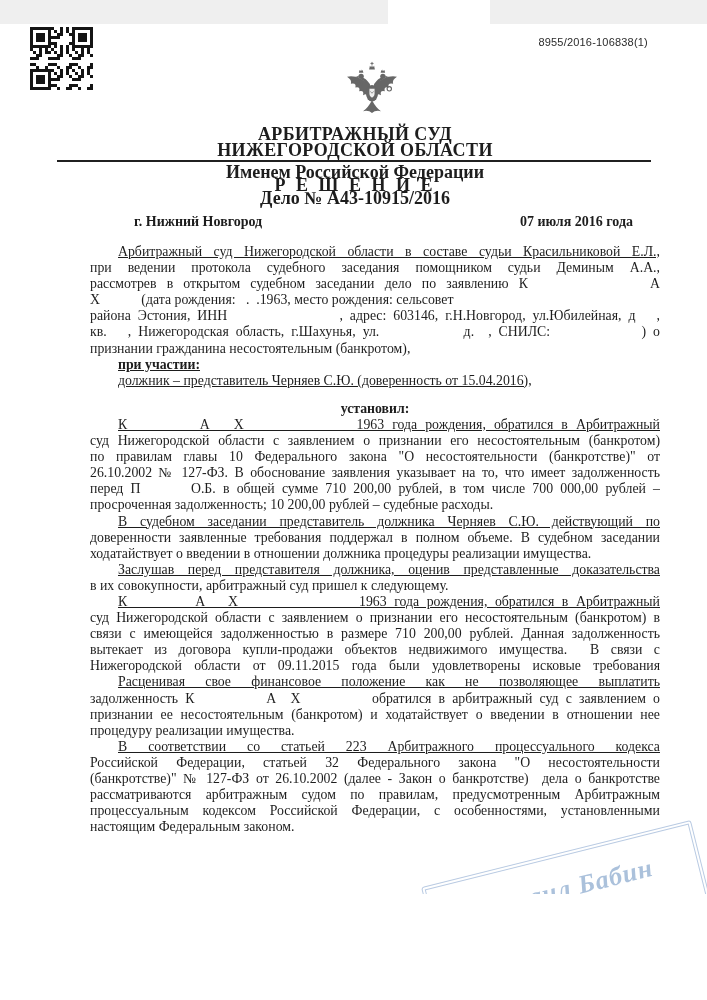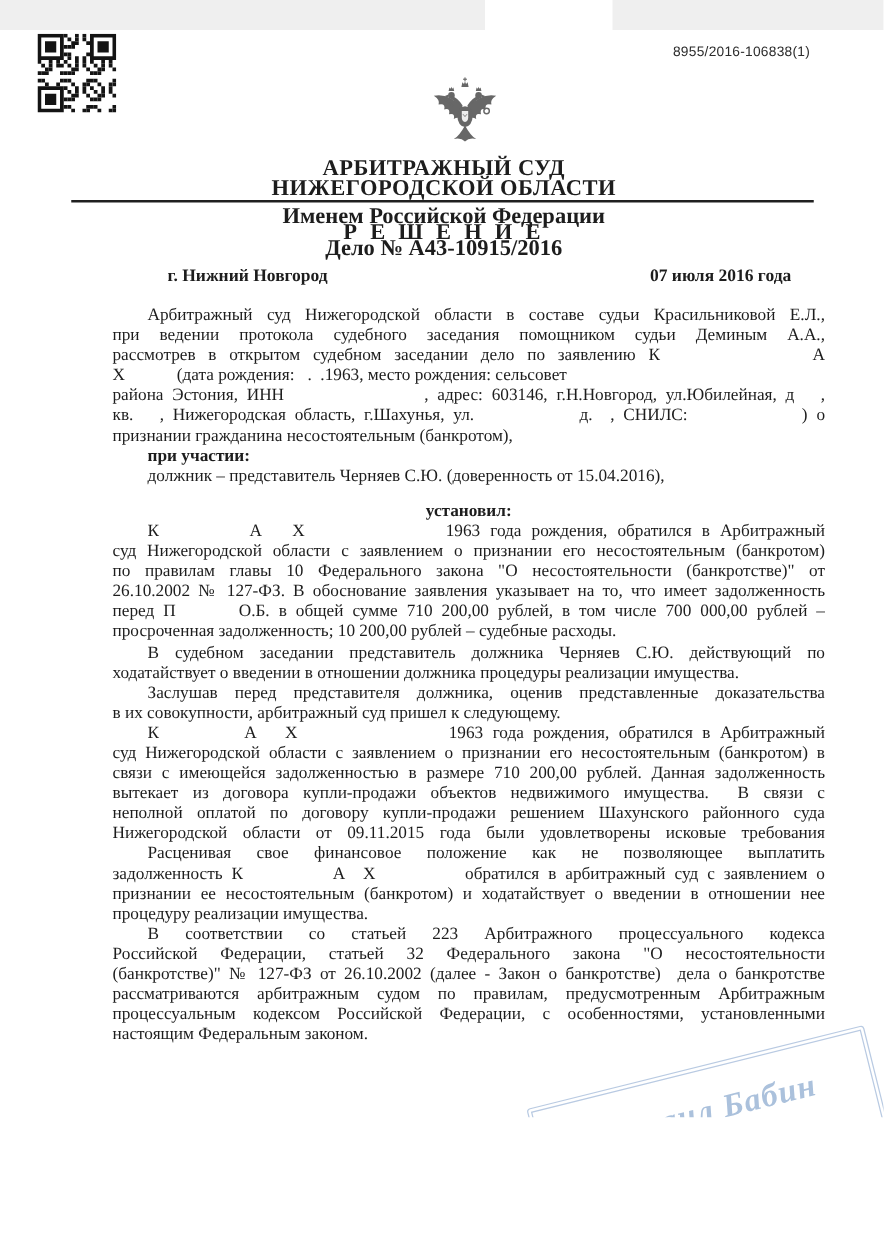--- a/index.html
+++ b/index.html
@@ -18,21 +18,21 @@
   .rule{position:absolute;left:57px;top:160px;width:594px;border-top:2.5px solid #202020;}
   .h-sub{position:absolute;left:60px;width:590px;text-align:center;font-weight:bold;
          font-size:18px;line-height:14px;}
   .s1{top:165px;} .s2{top:178px;letter-spacing:3px;} .s3{top:191px;}
   .cityrow{position:absolute;left:90px;top:214px;width:570px;box-sizing:border-box;
            padding-left:44px;padding-right:27px;display:flex;justify-content:space-between;
            font-weight:bold;font-size:14px;line-height:16px;}
   .bodytext{position:absolute;left:90px;top:244px;width:570px;}
   .bl{font-size:13.8px;line-height:16.1px;min-height:16.1px;}
   .j{text-align:justify;text-align-last:justify;}
-  .i{text-indent:28px;}
+  .i{text-indent:28px;text-decoration:underline;}
   .b{font-weight:bold;}
   .c{text-align:center;}
   .sp{height:12px;min-height:12px;line-height:12px;}
   .stamp{position:absolute;left:430px;top:852px;width:270px;height:100px;
          transform:rotate(-14deg);border:4px double #b3c6e0;border-radius:3px;
          display:flex;flex-direction:column;align-items:center;justify-content:center;
          opacity:.92;background:rgba(255,255,255,.0);}
   .stamp-l1{font-size:26px;font-weight:bold;font-style:italic;letter-spacing:1px;
             line-height:25px;color:#a4bcd9;}
   .stamp-l2{font-size:20px;font-weight:bold;font-style:italic;line-height:20px;color:#a4bcd9;}
@@ -233,28 +233,28 @@
       <div class="bl i">должник – представитель Черняев С.Ю. (доверенность от 15.04.2016),</div>
       <div class="bl sp"></div>
       <div class="bl c b">установил:</div>
       <div class="bl j i">К&nbsp;&nbsp;&nbsp;&nbsp;&nbsp;&nbsp;&nbsp;&nbsp;&nbsp;А&nbsp;&nbsp;&nbsp;Х&nbsp;&nbsp;&nbsp;&nbsp;&nbsp;&nbsp;&nbsp;&nbsp;&nbsp;&nbsp;&nbsp;&nbsp;&nbsp;&nbsp;1963 года рождения, обратился в Арбитражный</div>
       <div class="bl j">суд Нижегородской области с заявлением о признании его несостоятельным (банкротом)</div>
       <div class="bl j">по правилам главы 10 Федерального закона "О несостоятельности (банкротстве)" от</div>
       <div class="bl j">26.10.2002 № 127-ФЗ. В обоснование заявления указывает на то, что имеет задолженность</div>
       <div class="bl j">перед П&nbsp;&nbsp;&nbsp;&nbsp;&nbsp;&nbsp;&nbsp;О.Б. в общей сумме 710 200,00 рублей, в том числе 700 000,00 рублей –</div>
       <div class="bl">просроченная задолженность; 10 200,00 рублей – судебные расходы.</div>
       <div class="bl j i">В судебном заседании представитель должника Черняев С.Ю. действующий по</div>
+      <div class="bl j">доверенности заявленные требования поддержал в полном объеме. В судебном заседании</div>
       <div class="bl">ходатайствует о введении в отношении должника процедуры реализации имущества.</div>
       <div class="bl j i">Заслушав перед представителя должника, оценив представленные доказательства</div>
       <div class="bl">в их совокупности, арбитражный суд пришел к следующему.</div>
       <div class="bl j i">К&nbsp;&nbsp;&nbsp;&nbsp;&nbsp;&nbsp;&nbsp;&nbsp;&nbsp;А&nbsp;&nbsp;&nbsp;Х&nbsp;&nbsp;&nbsp;&nbsp;&nbsp;&nbsp;&nbsp;&nbsp;&nbsp;&nbsp;&nbsp;&nbsp;&nbsp;&nbsp;&nbsp;&nbsp;1963 года рождения, обратился в Арбитражный</div>
       <div class="bl j">суд Нижегородской области с заявлением о признании его несостоятельным (банкротом) в</div>
       <div class="bl j">связи с имеющейся задолженностью в размере 710 200,00 рублей. Данная задолженность</div>
       <div class="bl j">вытекает из договора купли-продажи объектов недвижимого имущества. &nbsp;В связи с</div>
-      <div class="bl j">неполной оплатой по договору купли-продажи решением Шахунского районного суда</div>
       <div class="bl j">Нижегородской области от 09.11.2015 года были удовлетворены исковые требования</div>
       <div class="bl j i">Расценивая свое финансовое положение как не позволяющее выплатить</div>
       <div class="bl j">задолженность К&nbsp;&nbsp;&nbsp;&nbsp;&nbsp;&nbsp;&nbsp;&nbsp;&nbsp;&nbsp;А&nbsp;&nbsp;Х&nbsp;&nbsp;&nbsp;&nbsp;&nbsp;&nbsp;&nbsp;&nbsp;&nbsp;&nbsp;обратился в арбитражный суд с заявлением о</div>
       <div class="bl j">признании ее несостоятельным (банкротом) и ходатайствует о введении в отношении нее</div>
       <div class="bl">процедуру реализации имущества.</div>
       <div class="bl j i">В соответствии со статьей 223 Арбитражного процессуального кодекса</div>
       <div class="bl j">Российской Федерации, статьей 32 Федерального закона "О несостоятельности</div>
       <div class="bl j">(банкротстве)" № 127-ФЗ от 26.10.2002 (далее - Закон о банкротстве) &nbsp;дела о банкротстве</div>
       <div class="bl j">рассматриваются арбитражным судом по правилам, предусмотренным Арбитражным</div>
       <div class="bl j">процессуальным кодексом Российской Федерации, с особенностями, установленными</div>

